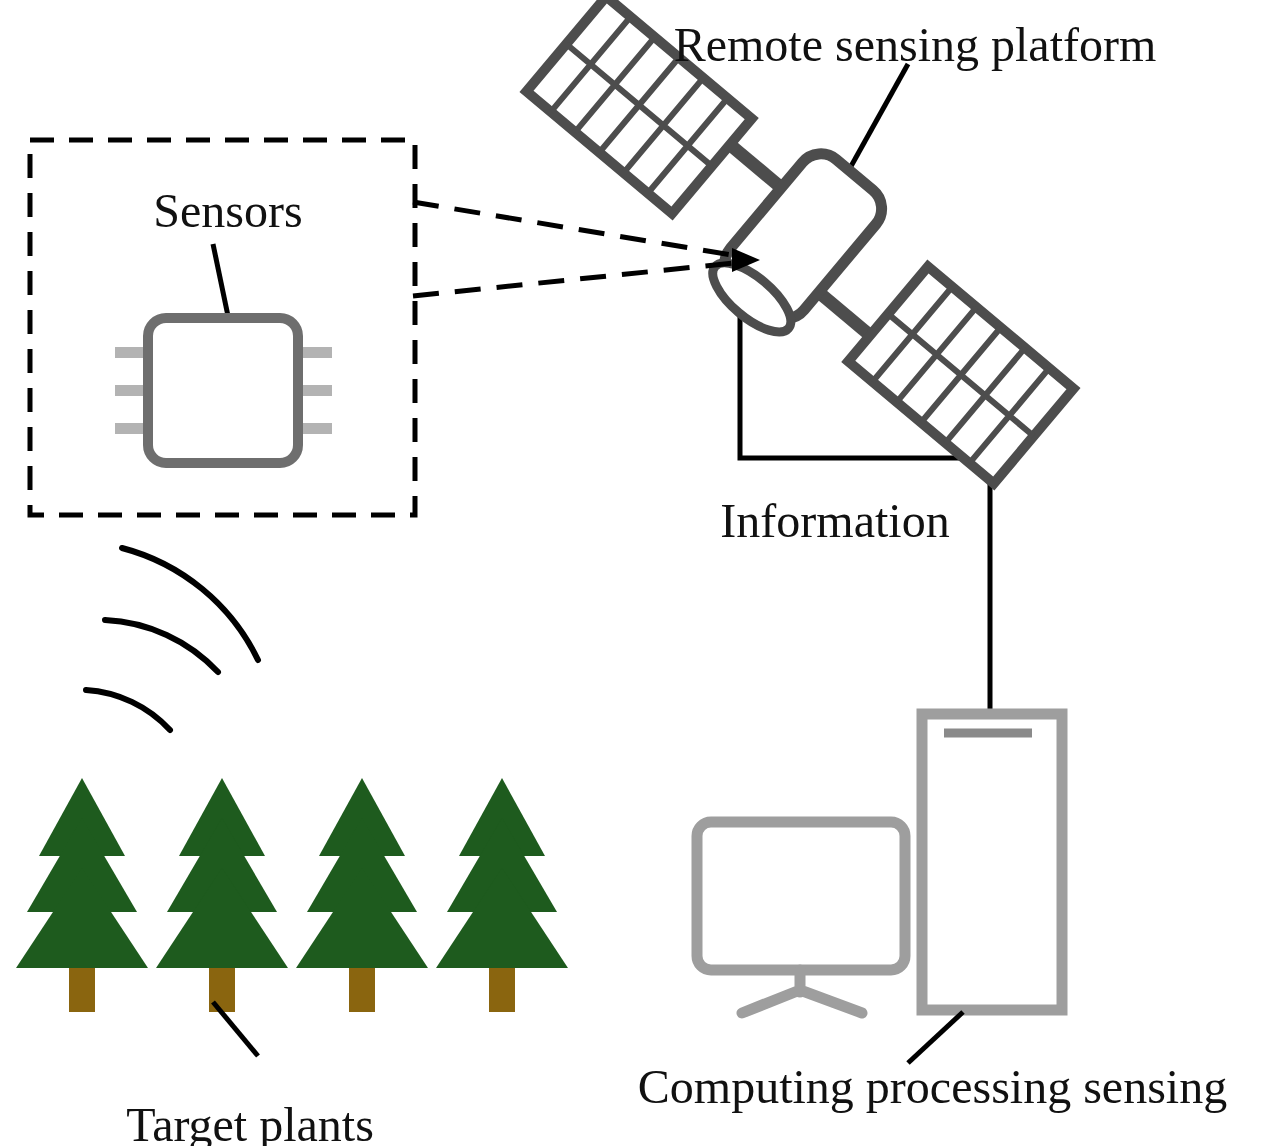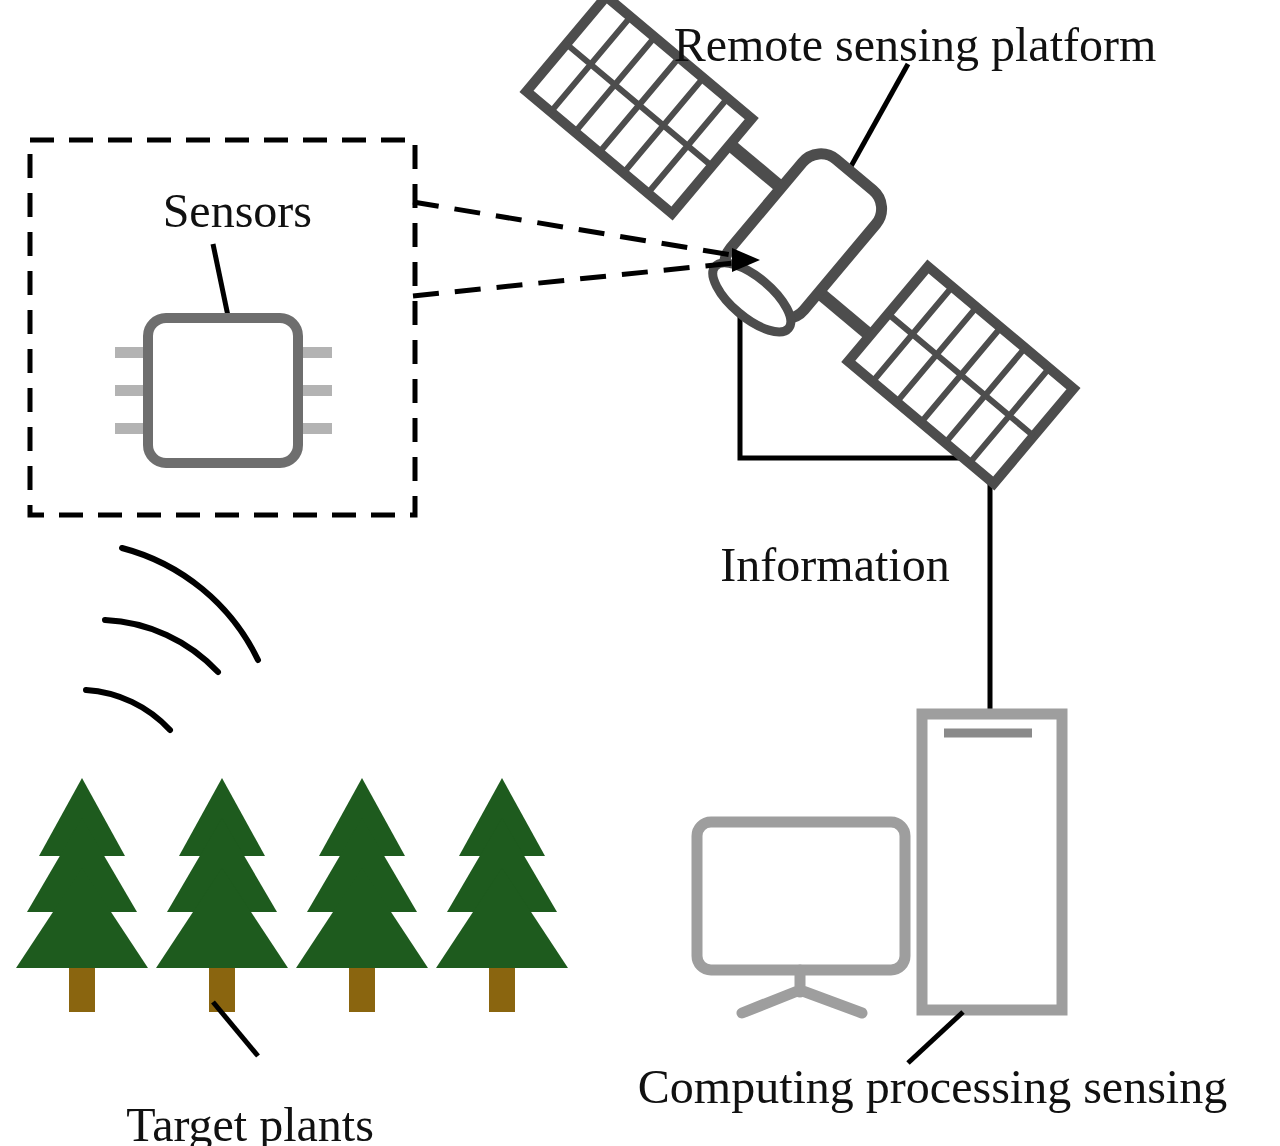--- a/index.html
+++ b/index.html
@@ -13,21 +13,21 @@
   }
   svg.diagram{position:absolute;left:0;top:0;}
   .label{
     position:absolute;
     color:#111111;
     font-size:48px;
     line-height:1.12;
     text-align:center;
     white-space:nowrap;
   }
-  .label .line{display:block;margin-top:44px;}
+  .label .line{display:block;}
   
   .sat-stroke{stroke:var(--c-satellite,#4d4d4d);fill:none;}
   .sat-fill-white{fill:#ffffff;stroke:var(--c-satellite,#4d4d4d);}
   .comp-stroke{stroke:var(--c-computer,#9e9e9e);fill:none;}
   .comp-fill-white{fill:#ffffff;stroke:var(--c-computer,#9e9e9e);}
   .chip-body{fill:#ffffff;stroke:var(--c-chip,#6e6e6e);}
   .chip-pin{fill:var(--c-chip_pin,#b3b3b3);}
   .tree-fill{fill:var(--c-tree,#1e5b1e);}
   .trunk-fill{fill:var(--c-trunk,#8a650f);}
   .ink{stroke:var(--c-line,#000000);fill:none;}
@@ -124,21 +124,21 @@
 
       <rect x="922" y="714" width="140" height="296" class="comp-fill-white" stroke-width="11"></rect>
       <line x1="944" y1="733" x2="1032" y2="733" stroke="#8a8a8a" stroke-width="9"></line>
     </g>
 
     <line x1="908" y1="1063" x2="963" y2="1012" class="ink" stroke-width="5"></line>
   </svg>
 
   <div class="label" style="left:630px;top:18px;width:570px;">Remote sensing platform</div>
 
-  <div class="label" style="left:112px;top:184px;width:200px;text-align:right;">Sensors</div>
+  <div class="label" style="left:128px;top:184px;width:200px;">Sensors</div>
 
   <div class="label" style="left:680px;top:494px;width:310px;">
     <span class="line">Information</span>
   </div>
 
   <div class="label" style="left:90px;top:1098px;width:320px;">Target plants</div>
 
   <div class="label" style="left:595px;top:1060px;width:675px;">Computing processing sensing</div>
 
 </div>

